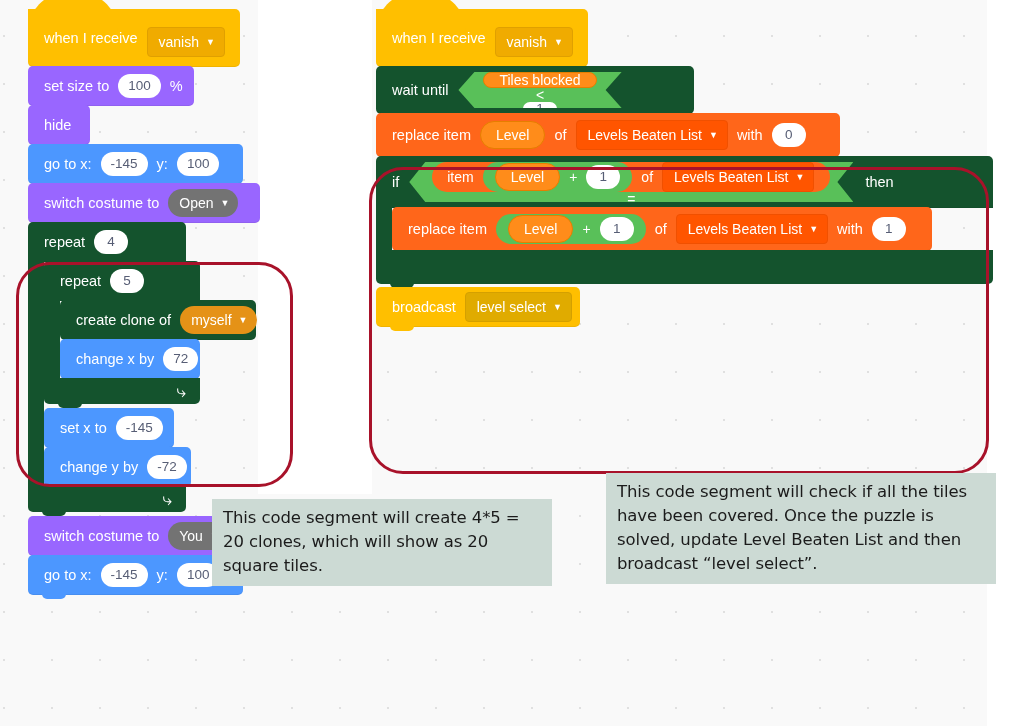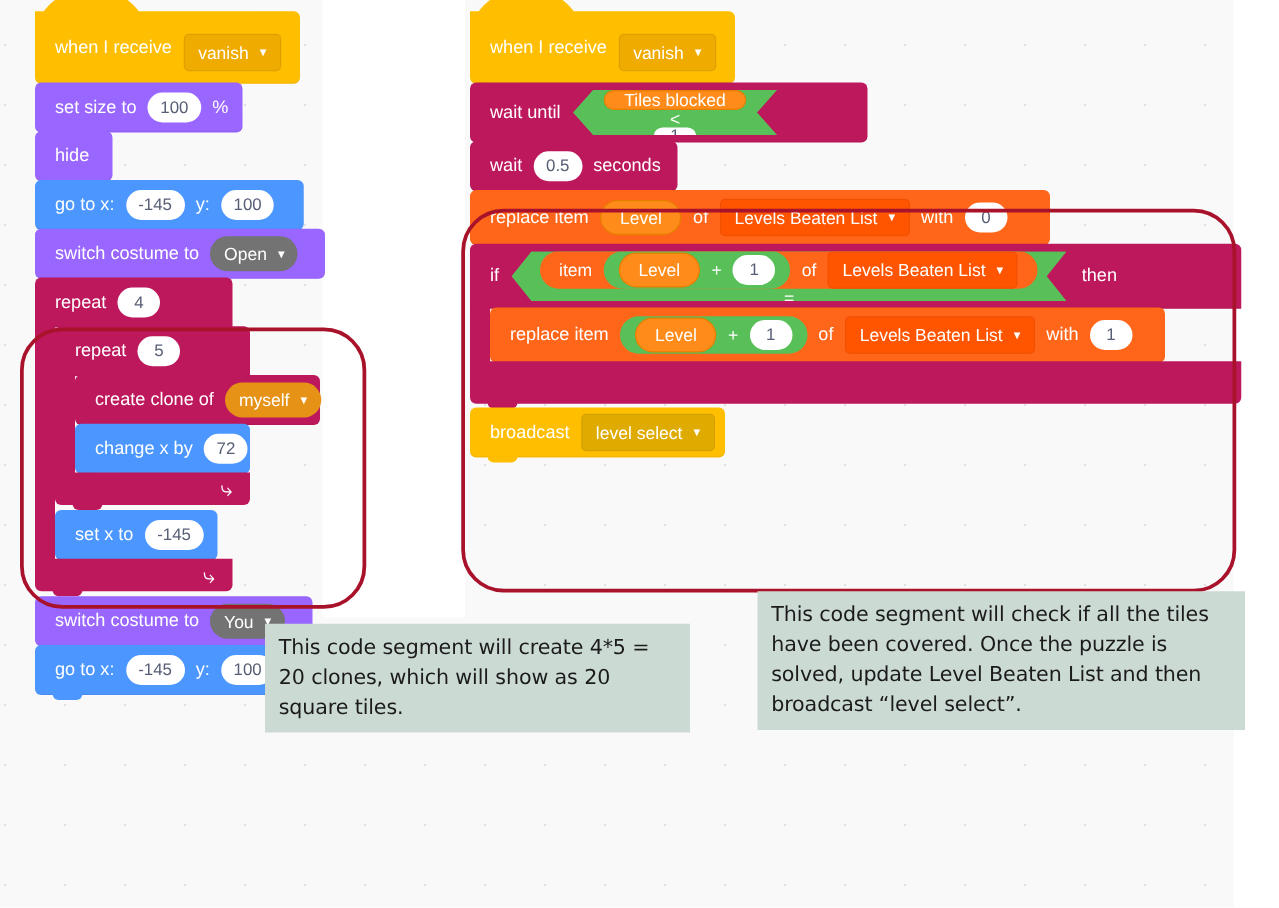--- a/index.html
+++ b/index.html
@@ -55,21 +55,21 @@
     left: 14px; bottom: -4px;
     width: 24px; height: 5px;
     background: inherit;
     border-bottom-left-radius: 5px;
     border-bottom-right-radius: 5px;
   }
   .blk.no-notch::after { display: none; }
 
   
   .c-event   { background: #FFBF00; }
-  .c-control { background: #be185d; }
+  .c-control { background: #14532d; }
   .c-looks   { background: #9966FF; }
   .c-motion  { background: #4C97FF; }
   .c-list    { background: #FF661A; }
 
   
   .hat {
     position: relative;
     height: 58px;
     padding-top: 18px;
     align-items: flex-start;
@@ -272,20 +272,24 @@
         <div class="c-foot c-control" style="width:156px;">
           <span class="loop-arrow">⤷</span>
         </div>
       </div>
 
       <div class="blk c-motion" style="width:130px; margin-top:4px;">
         <span class="lbl">set x to</span>
         <span class="num">-145</span>
       </div>
 
+      <div class="blk c-motion" style="width:147px;">
+        <span class="lbl">change y by</span>
+        <span class="num">-72</span>
+      </div>
     </div>
     <div class="c-foot c-control" style="width:158px;">
       <span class="loop-arrow">⤷</span>
     </div>
   </div>
 
   <div class="blk c-looks" style="width:222px; margin-top:4px;">
     <span class="lbl">switch costume to</span>
     <span class="dd dd-looks">
       <span>You</span>
@@ -314,25 +318,20 @@
 
   <div class="blk c-control" style="width:318px; height:48px;">
     <span class="lbl">wait until</span>
     <span class="hexa">
       <span class="rep">Tiles blocked</span>
       <span class="lbl">&lt;</span>
       <span class="num">1</span>
     </span>
   </div>
 
-  <div class="blk c-control" style="width:166px;">
-    <span class="lbl">wait</span>
-    <span class="num">0.5</span>
-    <span class="lbl">seconds</span>
-  </div>
 
   <div class="blk c-list" style="width:464px; height:44px;">
     <span class="lbl">replace item</span>
     <span class="rep">Level</span>
     <span class="lbl">of</span>
     <span class="dd dd-list">
       <span>Levels Beaten List</span>
       <span class="arrow">▼</span>
     </span>
     <span class="lbl">with</span>

